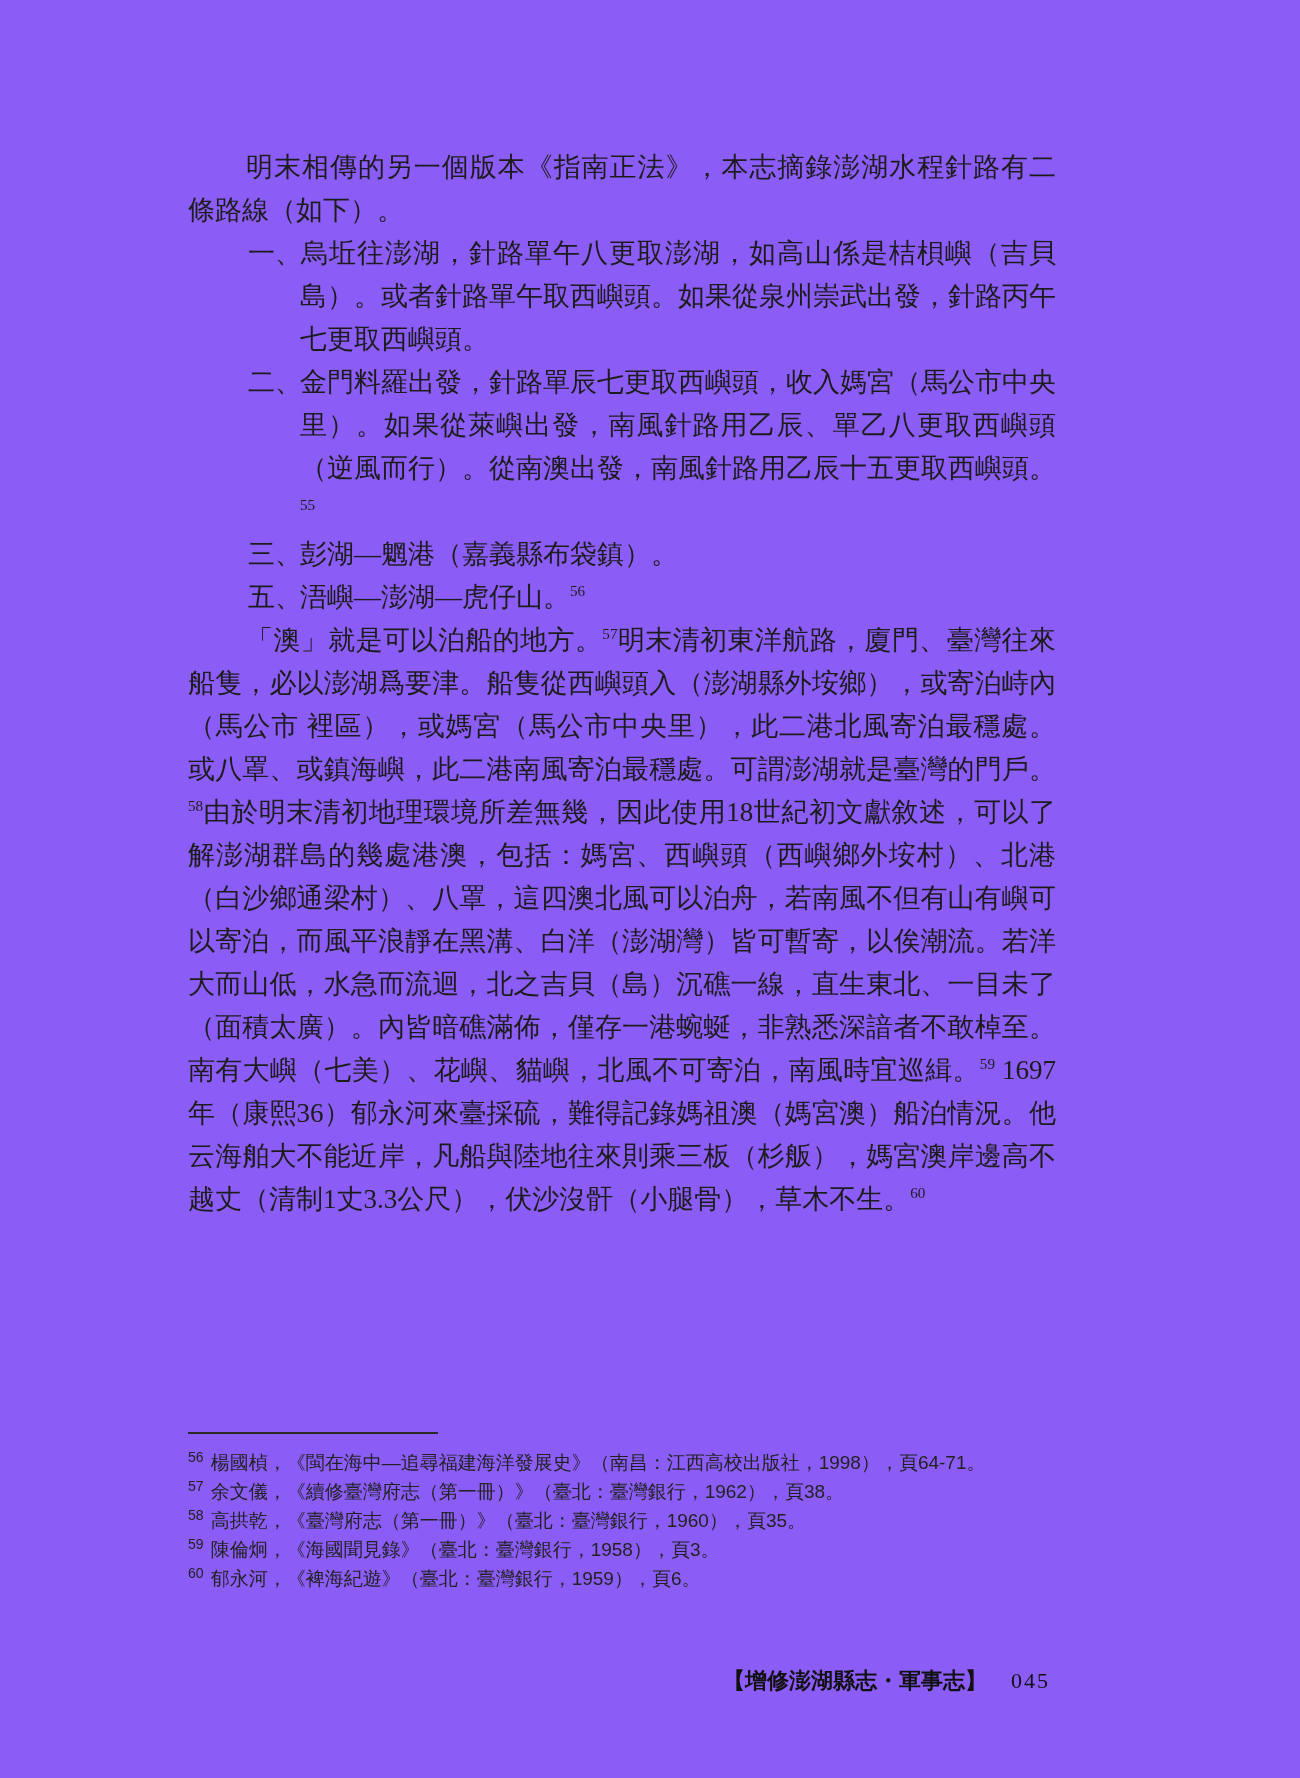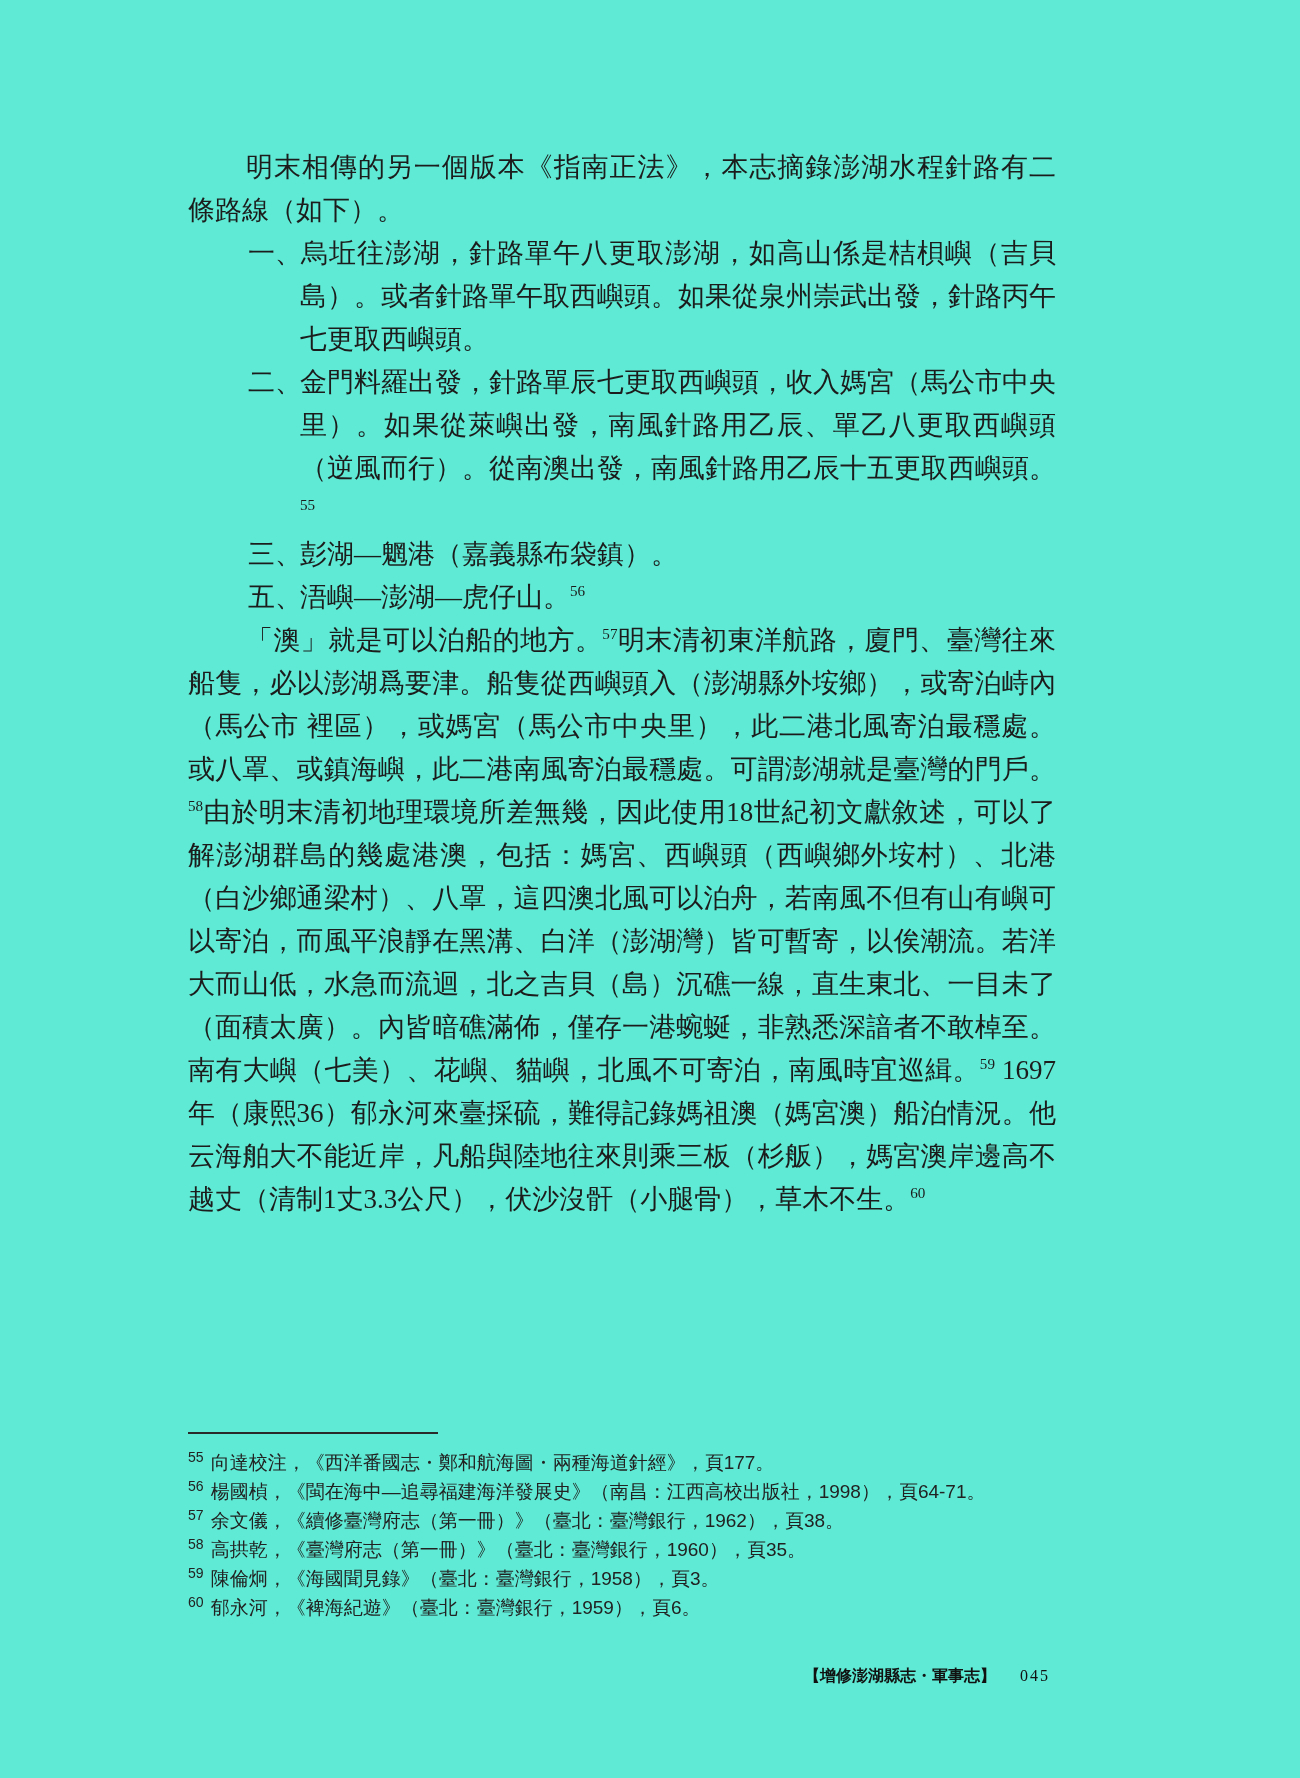--- a/index.html
+++ b/index.html
@@ -4,21 +4,21 @@
 <style>
   html, body {
     margin: 0;
     padding: 0;
     background: #ffffff;
   }
   .page {
     position: relative;
     width: 1300px;
     height: 1778px;
-    background: #5eead4;
+    background: #8b5cf6;
     overflow: hidden;
     font-family: "Liberation Serif", "DejaVu Serif", serif;
     color: #1c1c1c;
   }
   .text-flow {
     position: absolute;
     left: 188px;
     top: 146px;
     width: 868px;
     font-size: 27px;
@@ -64,21 +64,21 @@
     line-height: 0;
     vertical-align: super;
     margin-right: 7px;
   }
   .page-footer {
     position: absolute;
     left: 188px;
     top: 1666px;
     width: 862px;
     text-align: right;
-    font-size: 16px;
+    font-size: 22px;
     font-weight: 600;
     color: #111111;
   }
   .pagenum {
     margin-left: 24px;
     font-weight: 400;
     letter-spacing: 2px;
   }
 </style>
 </head>
@@ -90,21 +90,20 @@
       <p class="li"><span class="marker">一、</span>烏坵往澎湖，針路單午八更取澎湖，如高山係是桔梖嶼（吉貝島）。或者針路單午取西嶼頭。如果從泉州崇武出發，針路丙午七更取西嶼頭。</p>
       <p class="li"><span class="marker">二、</span>金門料羅出發，針路單辰七更取西嶼頭，收入媽宮（馬公市中央里）。如果從萊嶼出發，南風針路用乙辰、單乙八更取西嶼頭（逆風而行）。從南澳出發，南風針路用乙辰十五更取西嶼頭。<sup class="fnref">55</sup></p>
       <p class="li"><span class="marker">三、</span>彭湖—魍港（嘉義縣布袋鎮）。</p>
       <p class="li"><span class="marker">五、</span>浯嶼—澎湖—虎仔山。<sup class="fnref">56</sup></p>
       <p class="para">「澳」就是可以泊船的地方。<sup class="fnref">57</sup>明末清初東洋航路，廈門、臺灣往來船隻，必以澎湖爲要津。船隻從西嶼頭入（澎湖縣外垵鄉），或寄泊峙內（馬公市 裡區），或媽宮（馬公市中央里），此二港北風寄泊最穩處。或八罩、或鎮海嶼，此二港南風寄泊最穩處。可謂澎湖就是臺灣的門戶。<sup class="fnref">58</sup>由於明末清初地理環境所差無幾，因此使用18世紀初文獻敘述，可以了解澎湖群島的幾處港澳，包括：媽宮、西嶼頭（西嶼鄉外垵村）、北港（白沙鄉通梁村）、八罩，這四澳北風可以泊舟，若南風不但有山有嶼可以寄泊，而風平浪靜在黑溝、白洋（澎湖灣）皆可暫寄，以俟潮流。若洋大而山低，水急而流迴，北之吉貝（島）沉礁一線，直生東北、一目未了（面積太廣）。內皆暗礁滿佈，僅存一港蜿蜒，非熟悉深諳者不敢棹至。南有大嶼（七美）、花嶼、貓嶼，北風不可寄泊，南風時宜巡緝。<sup class="fnref">59</sup> 1697年（康熙36）郁永河來臺採硫，難得記錄媽祖澳（媽宮澳）船泊情況。他云海舶大不能近岸，凡船與陸地往來則乘三板（杉舨），媽宮澳岸邊高不越丈（清制1丈3.3公尺），伏沙沒骭（小腿骨），草木不生。<sup class="fnref">60</sup></p>
     </main>
 
   <div class="fn-sep"></div>
 
   <section class="footnotes" id="footnotes">
-      <p class="fn"><sup class="fn-num">55</sup>向達校注，《西洋番國志・鄭和航海圖・兩種海道針經》，頁177。</p>
       <p class="fn"><sup class="fn-num">56</sup>楊國楨，《閩在海中—追尋福建海洋發展史》（南昌：江西高校出版社，1998），頁64-71。</p>
       <p class="fn"><sup class="fn-num">57</sup>余文儀，《續修臺灣府志（第一冊）》（臺北：臺灣銀行，1962），頁38。</p>
       <p class="fn"><sup class="fn-num">58</sup>高拱乾，《臺灣府志（第一冊）》（臺北：臺灣銀行，1960），頁35。</p>
       <p class="fn"><sup class="fn-num">59</sup>陳倫炯，《海國聞見錄》（臺北：臺灣銀行，1958），頁3。</p>
       <p class="fn"><sup class="fn-num">60</sup>郁永河，《裨海紀遊》（臺北：臺灣銀行，1959），頁6。</p>
     </section>
 
   <footer class="page-footer">
     <span>【增修澎湖縣志・軍事志】</span><span class="pagenum">045</span>
   </footer>

